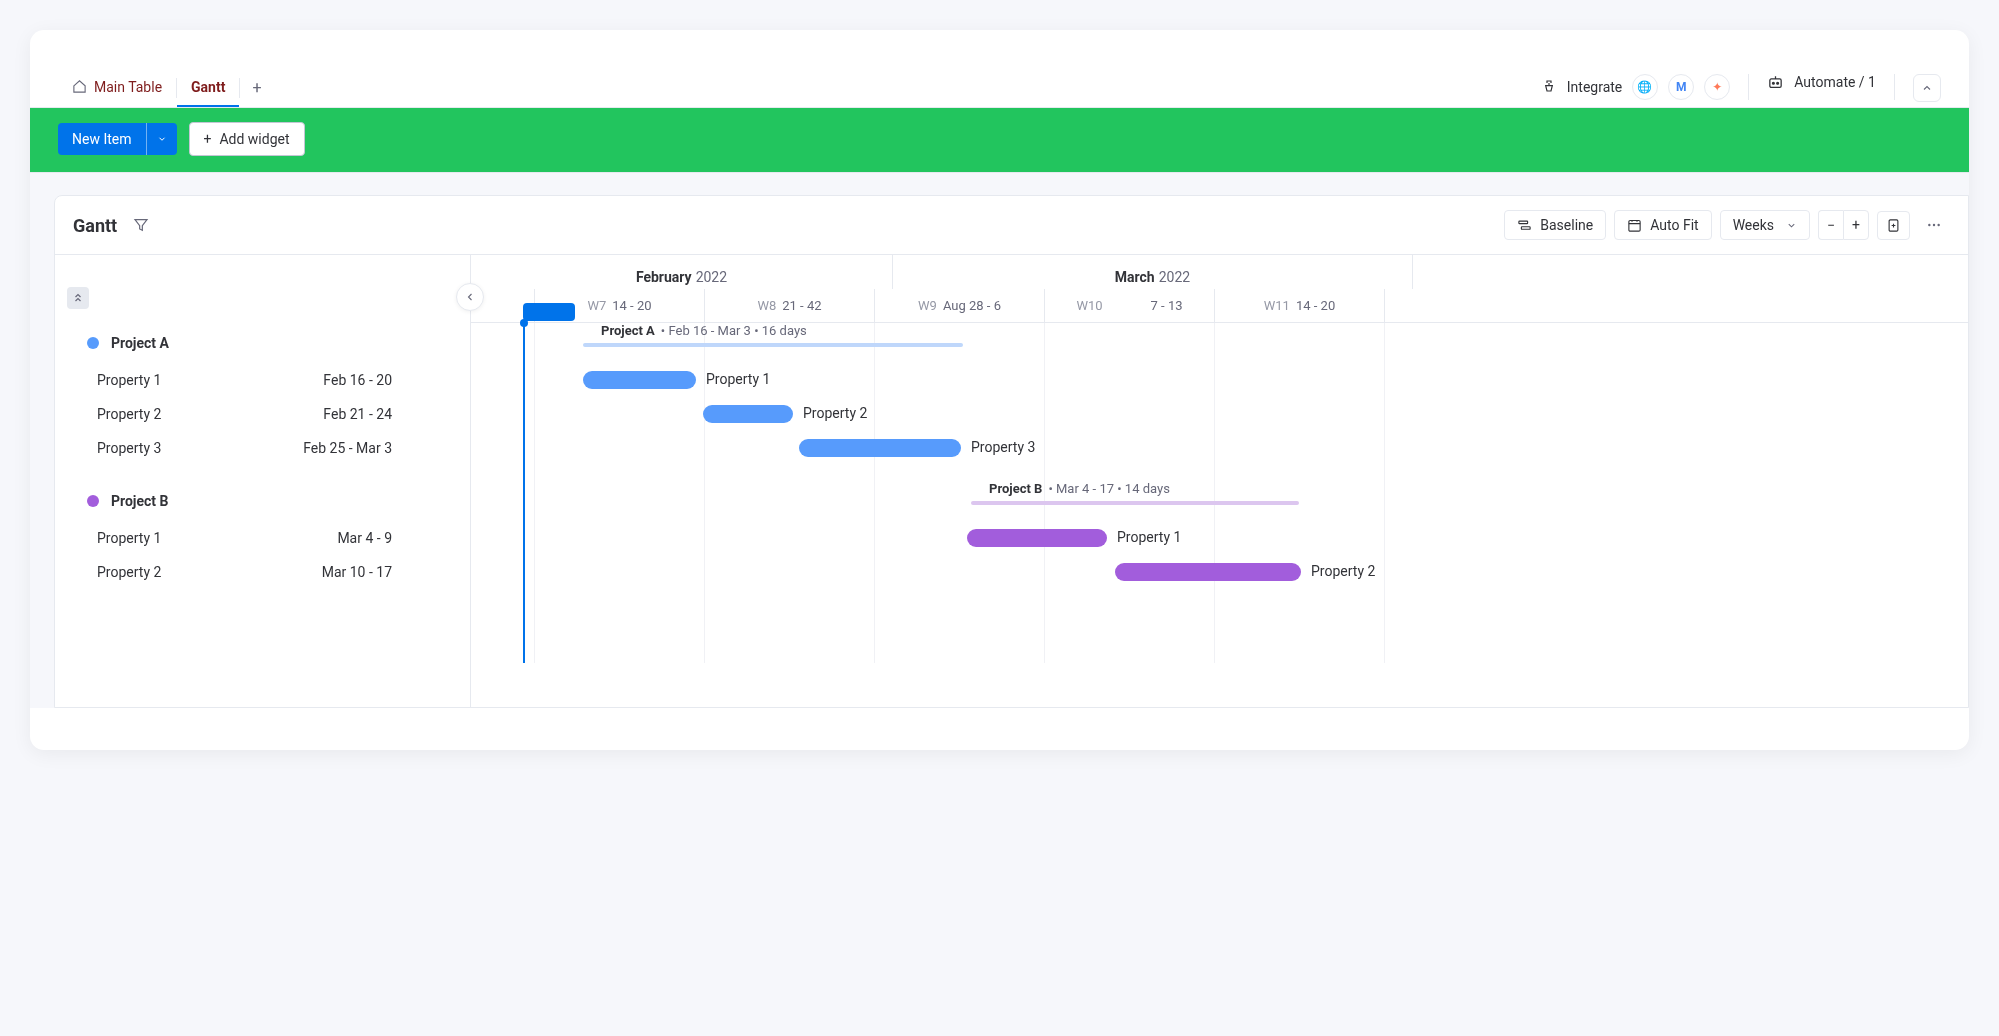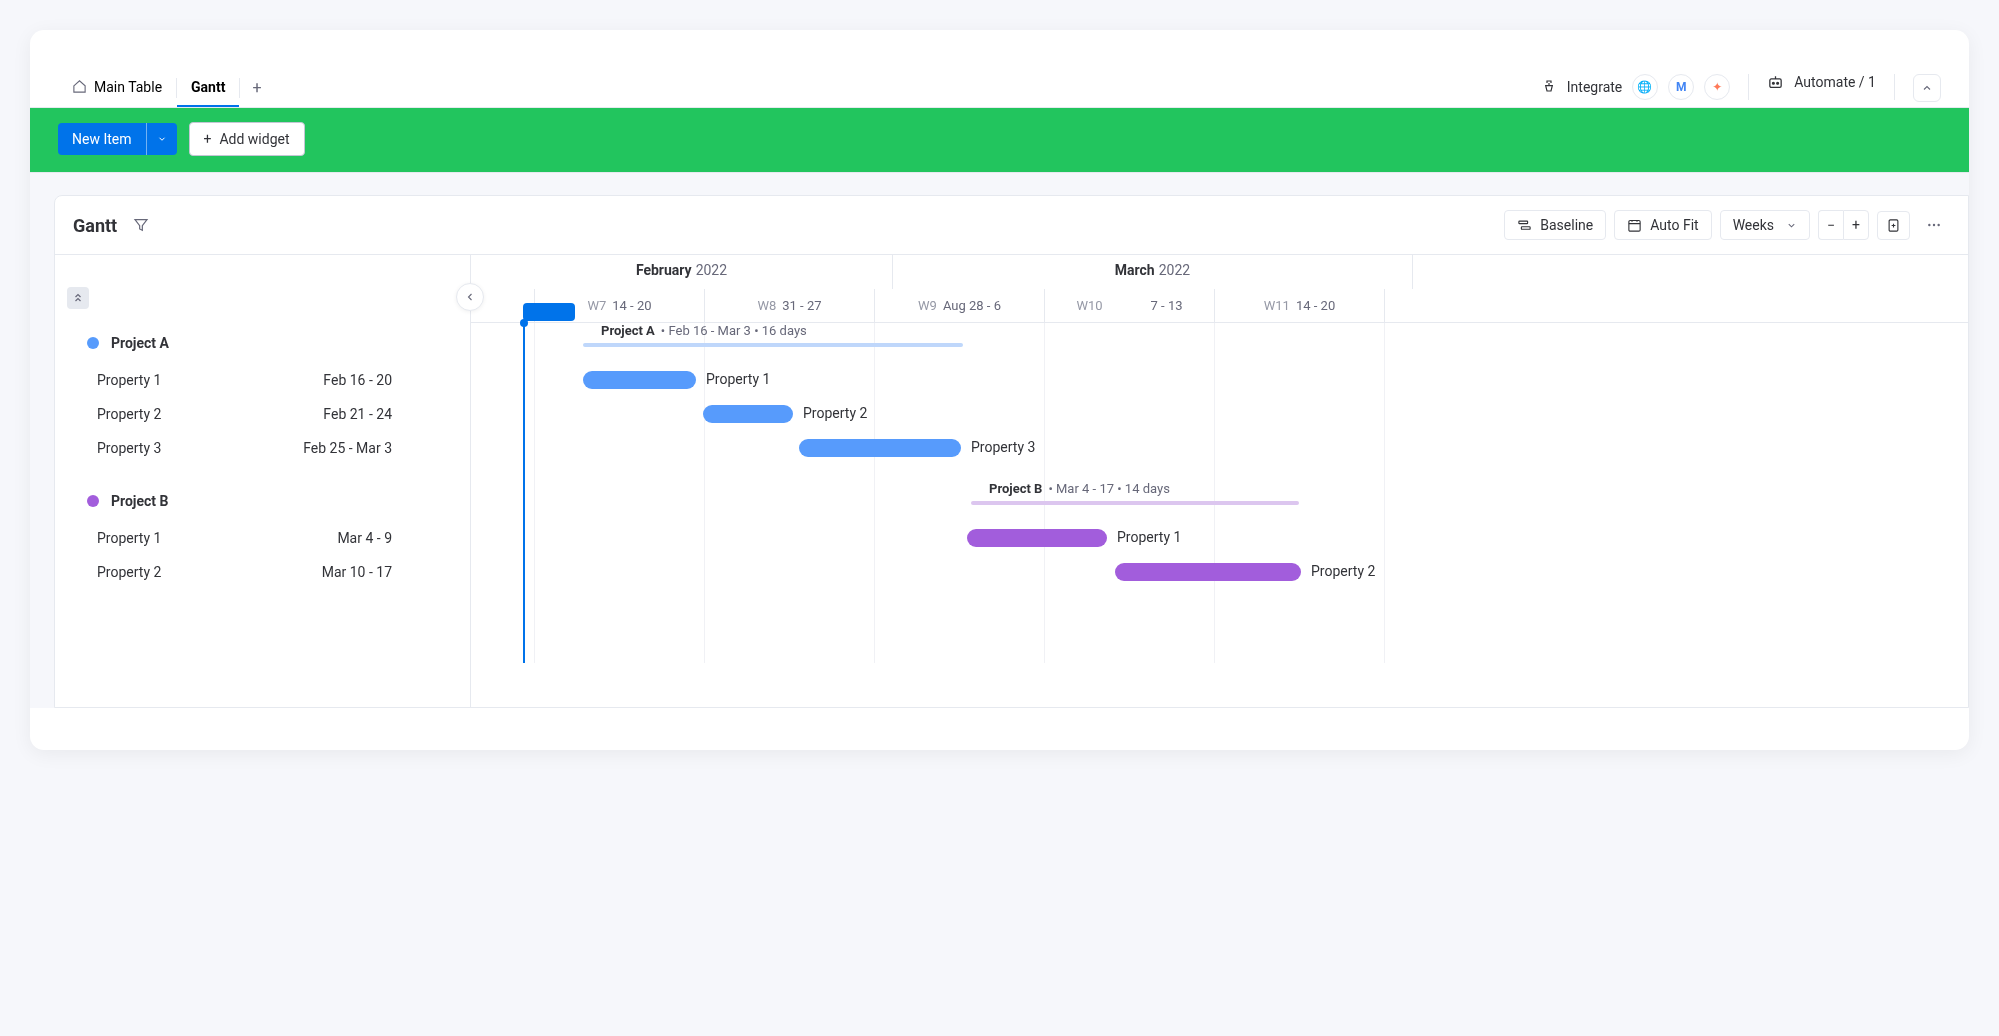--- a/index.html
+++ b/index.html
@@ -27,21 +27,21 @@
   .board-desc { color:#676879; font-size:14px; margin-top:6px; }
   
   .tabs-row {
     display:flex; align-items:center; justify-content:space-between;
     margin-top:14px; border-bottom:1px solid #e6e9ef;
     padding: 0 28px;
   }
   .tabs-left { display:flex; align-items:center; gap:0; }
   .tab {
     display:flex; align-items:center; gap:7px;
-    padding:10px 14px; font-size:14px; color:#000000; border-bottom:2px solid transparent;
+    padding:10px 14px; font-size:14px; color:#7f1d1d; border-bottom:2px solid transparent;
     cursor:pointer;
   }
   .tab.active { font-weight:700; border-bottom-color:#0073ea; }
   .tab-divider { width:1px; height:20px; background:#e6e9ef; }
   .tab-add { width:24px; text-align:center; color:#676879; padding:10px 12px; cursor:pointer; font-size:16px; }
   .tabs-right { display:flex; align-items:flex-start; gap:18px; }
   .right-cluster { display:flex; align-items:center; gap:10px; font-size:14px; color:#323338; }
   .avatar-icon {
     width:26px; height:26px; border-radius:50%; border:1px solid #e6e9ef; display:flex;
     align-items:center; justify-content:center; font-size:12px;
@@ -107,21 +107,21 @@
   .left-header { height:68px; }
   .left-row { height:34px; display:flex; align-items:center; padding-left:42px; font-size:14px; }
   .left-row.group-row { font-weight:700; padding-left:32px; gap:12px; height:40px; }
   .group-dot { width:12px; height:12px; border-radius:50%; }
   .left-row .col2 { margin-left:auto; margin-right:78px; font-weight:400; }
 
   .right-header {
     height:68px; border-bottom:1px solid #e6e9ef; display:flex; flex-direction:column;
   }
   .month-row { height:34px; display:flex; }
-  .month-cell { border-right:1px solid #e6e9ef; display:flex; align-items:center; justify-content:center; padding-bottom:4px; font-size:14px; }
+  .month-cell { border-right:1px solid #e6e9ef; display:flex; align-items:flex-end; justify-content:center; padding-bottom:4px; font-size:14px; }
   .month-cell strong { font-weight:700; margin-right:4px; }
   .week-row { height:34px; display:flex; }
   .week-cell {
     border-right:1px solid #e6e9ef; display:flex; align-items:center; justify-content:center;
     font-size:13px; color:#676879; gap:6px;
   }
   .week-cell .wk { color:#9699a6; }
   .right-rows { position:relative; }
   .grid-cols { position:absolute; inset:0; display:flex; pointer-events:none; }
   .grid-col { border-right:1px solid #f0f1f5; }
@@ -341,21 +341,21 @@
                 <div class="week-cell" style="width: 64px;">
                   <span class="wk"></span>
                   <span></span>
                 </div>
                 <div class="week-cell" style="width: 170px;">
                   <span class="wk">W7</span>
                   <span>14 - 20</span>
                 </div>
                 <div class="week-cell" style="width: 170px;">
                   <span class="wk">W8</span>
-                  <span>31 - 27</span>
+                  <span>21 - 42</span>
                 </div>
                 <div class="week-cell" style="width: 170px;">
                   <span class="wk">W9</span>
                   <span>Aug 28 - 6</span>
                 </div>
                 <div class="week-cell" style="width: 170px; gap: 48px;">
                   <span class="wk">W10</span>
                   <span>7 - 13</span>
                 </div>
                 <div class="week-cell" style="width: 170px;">

